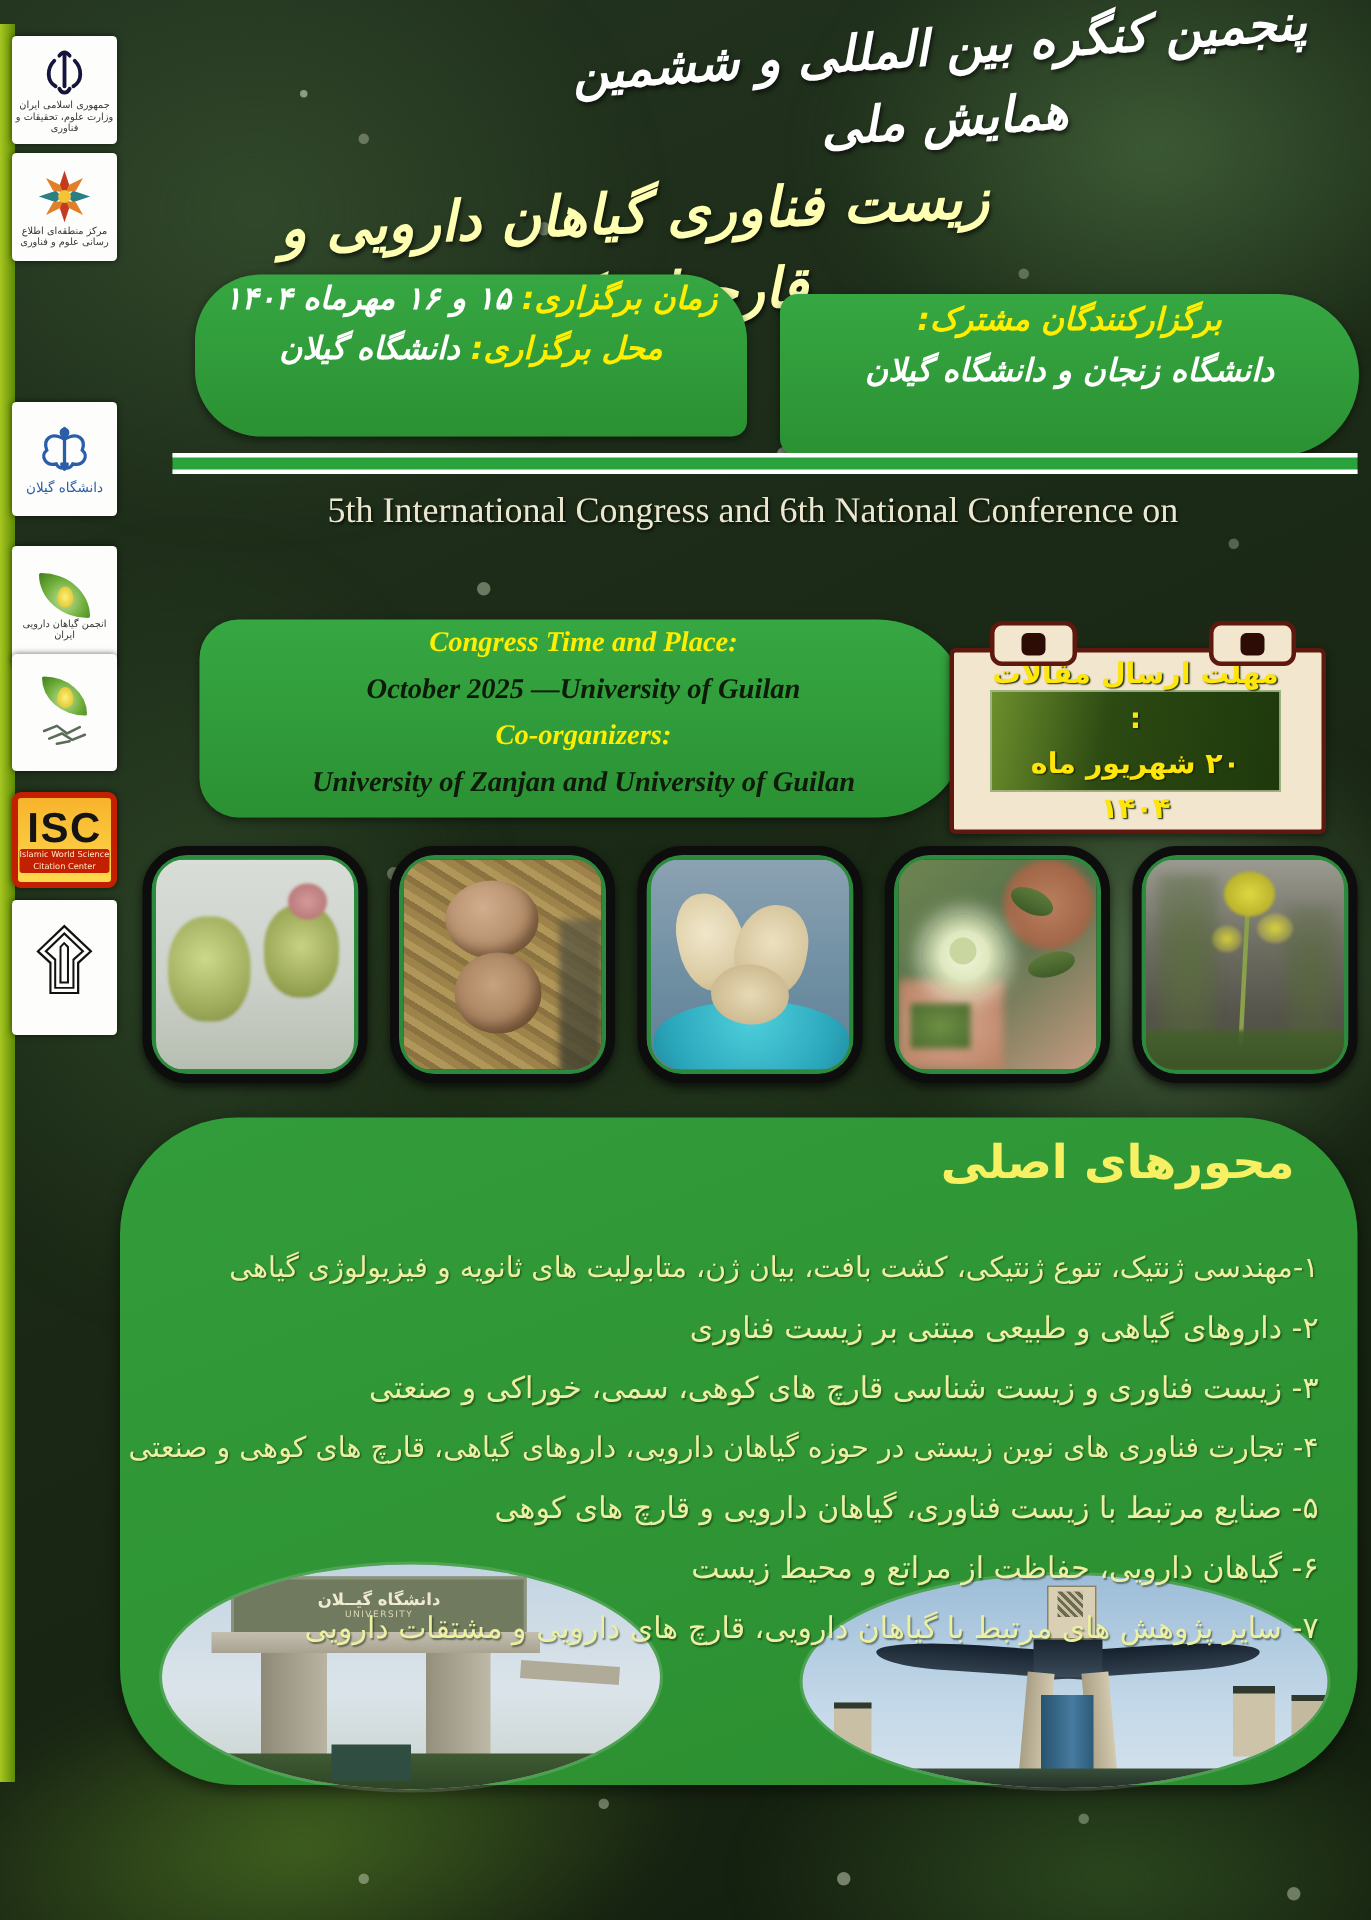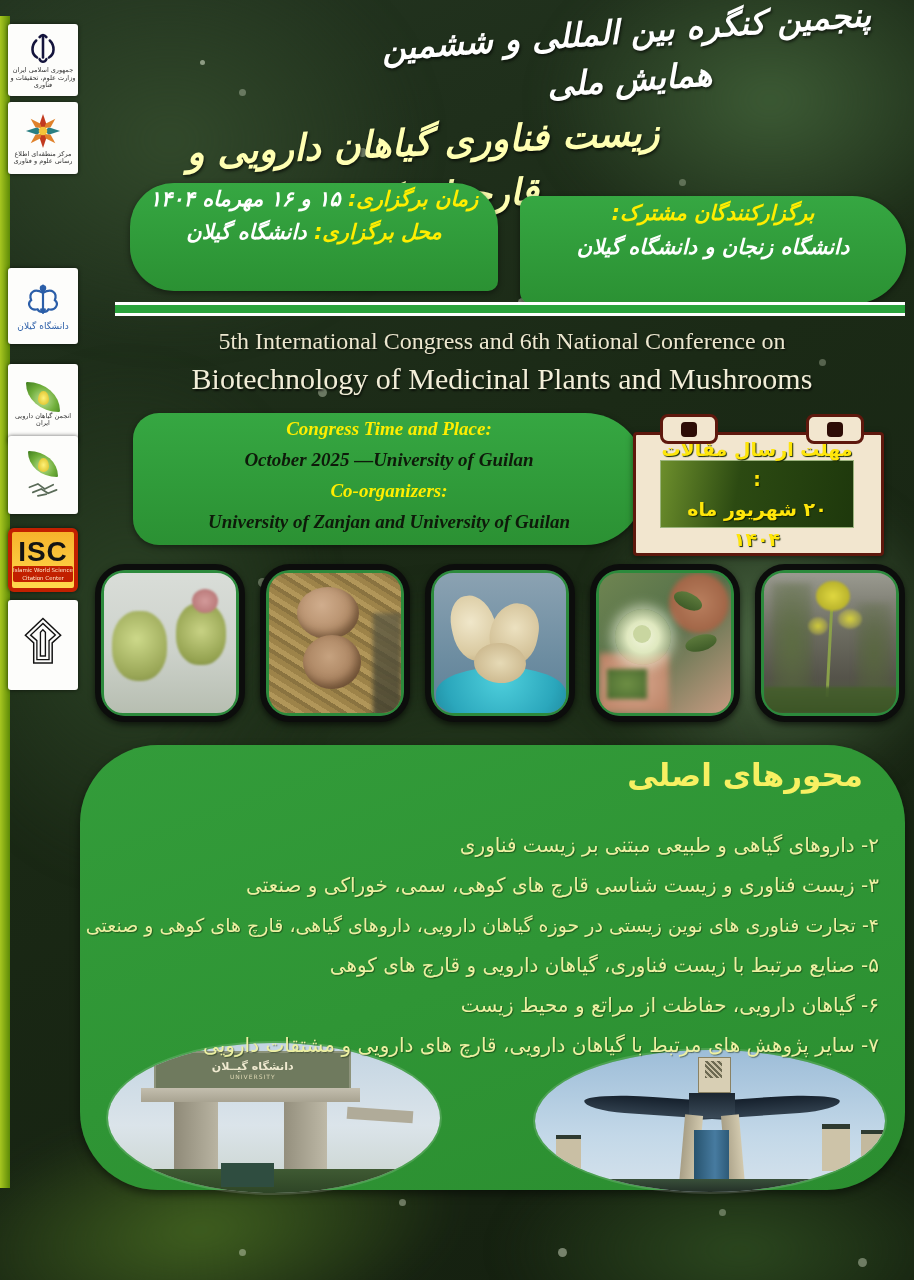--- a/index.html
+++ b/index.html
@@ -163,21 +163,20 @@
   </div>
 
   <div class="abs gbox" dir="rtl" style="left:520px;top:196px;width:386px;height:108px;border-radius:12px 54px 54px 12px;font-size:21px;line-height:34px;">
     <div class="yl">برگزارکنندگان مشترک:</div>
     <div class="wh">دانشگاه زنجان و دانشگاه گیلان</div>
   </div>
 
   <div class="abs sep" style="left:115px;top:302px;width:790px;height:8px;"></div>
 
   <div class="abs serif" style="left:90px;top:328px;width:824px;text-align:center;font-size:24px;color:#ece7cf;text-shadow:1px 1px 2px rgba(0,0,0,.7);">5th International Congress and 6th National Conference on</div>
-  <div class="abs serif" style="left:90px;top:362px;width:824px;text-align:center;font-size:30px;color:#f2eed8;text-shadow:1px 2px 2px rgba(0,0,0,.7);">Biotechnology of Medicinal Plants and Mushrooms</div>
 
   <div class="abs gbox serif" style="left:133px;top:413px;width:512px;height:132px;border-radius:26px 60px 60px 26px;font-size:19px;line-height:31px;font-weight:bold;">
     <div class="yl">Congress Time and Place:</div>
     <div style="color:#0e1a0a;">October 2025 —University of Guilan</div>
     <div class="yl">Co-organizers:</div>
     <div style="color:#0e1a0a;">University of Zanjan and University of Guilan</div>
   </div>
 
   <div class="abs cal-frame" style="left:633px;top:432px;width:245px;height:118px;">
     <div class="cal-inner" dir="rtl">
@@ -233,20 +232,21 @@
       <div class="pf" style="left:52px;top:8px;width:34px;height:30px;border-radius:50%;background:radial-gradient(#e0d840,#b8b22c 70%,rgba(180,175,40,0));filter:blur(1px);"></div>
       <div class="pf" style="left:74px;top:36px;width:24px;height:20px;border-radius:50%;background:radial-gradient(#d8d23c,rgba(190,185,45,0));filter:blur(1px);"></div>
       <div class="pf" style="left:44px;top:44px;width:20px;height:18px;border-radius:50%;background:radial-gradient(#d2cc3a,rgba(190,185,45,0));filter:blur(1px);"></div>
       <div class="pf" style="left:0;bottom:0;width:138px;height:26px;background:linear-gradient(rgba(70,95,45,.9),#3c5526);filter:blur(1px);"></div>
     </div>
   </div>
 
   <div class="abs panel">
     <div class="topics-head" dir="rtl">محورهای اصلی</div>
     <div class="topics-list">
+      <div class="topic" style="font-size:19px;">۱-مهندسی ژنتیک، تنوع ژنتیکی، کشت بافت، بیان ژن، متابولیت های ثانویه و فیزیولوژی گیاهی</div>
       <div class="topic">۲- داروهای گیاهی و طبیعی مبتنی بر زیست فناوری</div>
       <div class="topic">۳- زیست فناوری و زیست شناسی قارچ های کوهی، سمی، خوراکی و صنعتی</div>
       <div class="topic" style="font-size:19px;">۴- تجارت فناوری های نوین زیستی در حوزه گیاهان دارویی، داروهای گیاهی، قارچ های کوهی و صنعتی</div>
       <div class="topic">۵- صنایع مرتبط با زیست فناوری، گیاهان دارویی و قارچ های کوهی</div>
       <div class="topic">۶- گیاهان دارویی، حفاظت از مراتع و محیط زیست</div>
       <div class="topic">۷- سایر پژوهش های مرتبط با گیاهان دارویی، قارچ های دارویی و مشتقات دارویی</div>
     </div>
 
     <div class="oval" style="left:28px;top:298px;width:332px;height:150px;background:linear-gradient(180deg,#c2d4e2 0%,#dbe4ea 55%,#c9d3cc 100%);">
       <div class="pf" style="left:14%;top:5%;width:58%;height:25%;background:#6f7a5e;border:2px solid #8d937b;display:flex;flex-direction:column;align-items:center;justify-content:center;">

